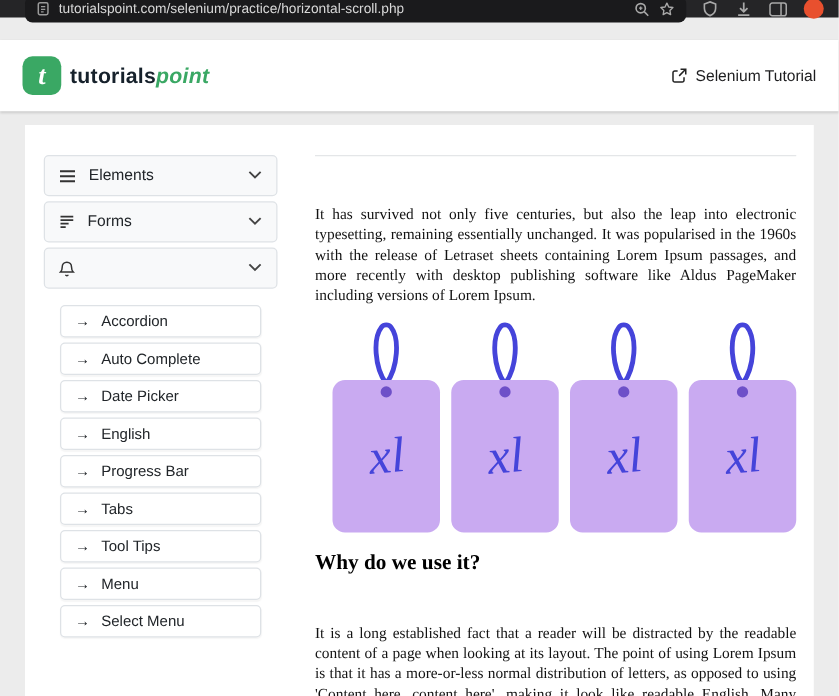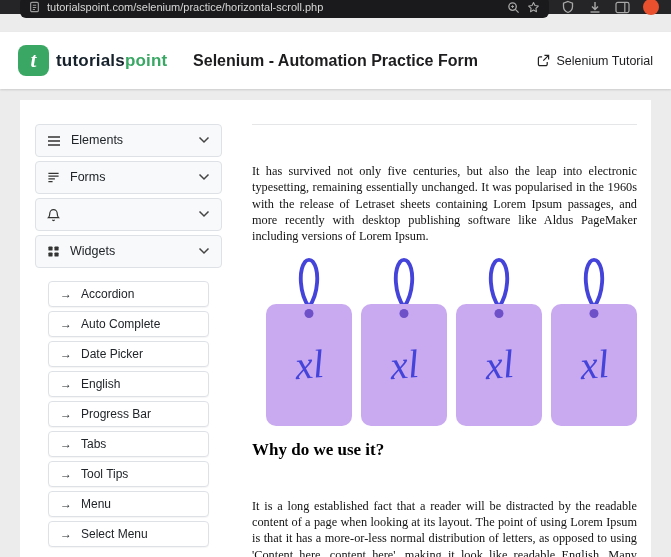--- a/index.html
+++ b/index.html
@@ -38,21 +38,21 @@
     z-index:2;
   }
   .logo { display:flex; align-items:center; gap:7px; }
   .logo-mark {
     width:31px; height:31px; border-radius:8px; background:#3aa864;
     color:#fff; font-weight:700; font-size:21px;
     font-family:"Liberation Serif", serif; font-style:italic;
     display:flex; align-items:center; justify-content:center;
   }
   .logo-text { font-size:17px; font-weight:700; color:#16212b; letter-spacing:.2px; }
-  .logo-green { color:#3aa864; }
+  .logo-green { color:#3aa864;font-style:italic; }
   .page-title {
     position:absolute; left:50%; transform:translateX(-50%);
     font-size:16px; font-weight:600; color:#1d1d1f; white-space:nowrap;
   }
   .tutorial-link {
     margin-left:auto; display:flex; align-items:center; gap:6px;
     font-size:12.5px; color:#1d1d1f; cursor:pointer; white-space:nowrap;
   }
 
   
@@ -158,21 +158,20 @@
     </span>
     <span class="avatar"></span>
   </div>
 </div>
 
 <div class="app-header">
   <div class="logo">
     <span class="logo-mark">t</span>
     <span class="logo-text"><span>tutorials</span><span class="logo-green">point</span></span>
   </div>
-  <div class="page-title">Selenium - Automation Practice Form</div>
   <div class="tutorial-link">
     <span class="icon-btn">
       <svg width="13" height="13" viewBox="0 0 14 14">
           <path d="M5.5 3H3a1.5 1.5 0 0 0-1.5 1.5V11A1.5 1.5 0 0 0 3 12.5h6.5A1.5 1.5 0 0 0 11 11V8.5" fill="none" stroke="#222" stroke-width="1.3"></path>
           <path d="M8 1.5h4.5V6M12.2 1.8 6.8 7.2" stroke="#222" stroke-width="1.3" fill="none"></path>
         </svg>
     </span>
     <span>Selenium Tutorial</span>
   </div>
 </div>
@@ -216,36 +215,20 @@
             <path d="M5.8 12.7a1.3 1.3 0 0 0 2.4 0" fill="none" stroke="#333" stroke-width="1.2"></path>
           </svg>
       </span>
       <span class="chev">
         <svg width="12" height="8" viewBox="0 0 12 8">
             <path d="M1.5 1.5 6 6l4.5-4.5" fill="none" stroke="#444" stroke-width="1.5"></path>
           </svg>
       </span>
     </div>
 
-    <div class="acc-header">
-      <span class="sec-icon">
-        <svg width="13" height="13" viewBox="0 0 14 14">
-            <rect x="1.5" y="1.5" width="4.5" height="4.5" rx="1" fill="#333"></rect>
-            <rect x="8" y="1.5" width="4.5" height="4.5" rx="1" fill="#333"></rect>
-            <rect x="1.5" y="8" width="4.5" height="4.5" rx="1" fill="#333"></rect>
-            <rect x="8" y="8" width="4.5" height="4.5" rx="1" fill="#333"></rect>
-          </svg>
-      </span>
-      <span>Widgets</span>
-      <span class="chev">
-        <svg width="12" height="8" viewBox="0 0 12 8">
-            <path d="M1.5 1.5 6 6l4.5-4.5" fill="none" stroke="#444" stroke-width="1.5"></path>
-          </svg>
-      </span>
-    </div>
 
     <div class="sub-list">
       <div class="sub-item">
         <span class="arrow">→</span>
         <span>Accordion</span>
       </div>
       <div class="sub-item">
         <span class="arrow">→</span>
         <span>Auto Complete</span>
       </div>

